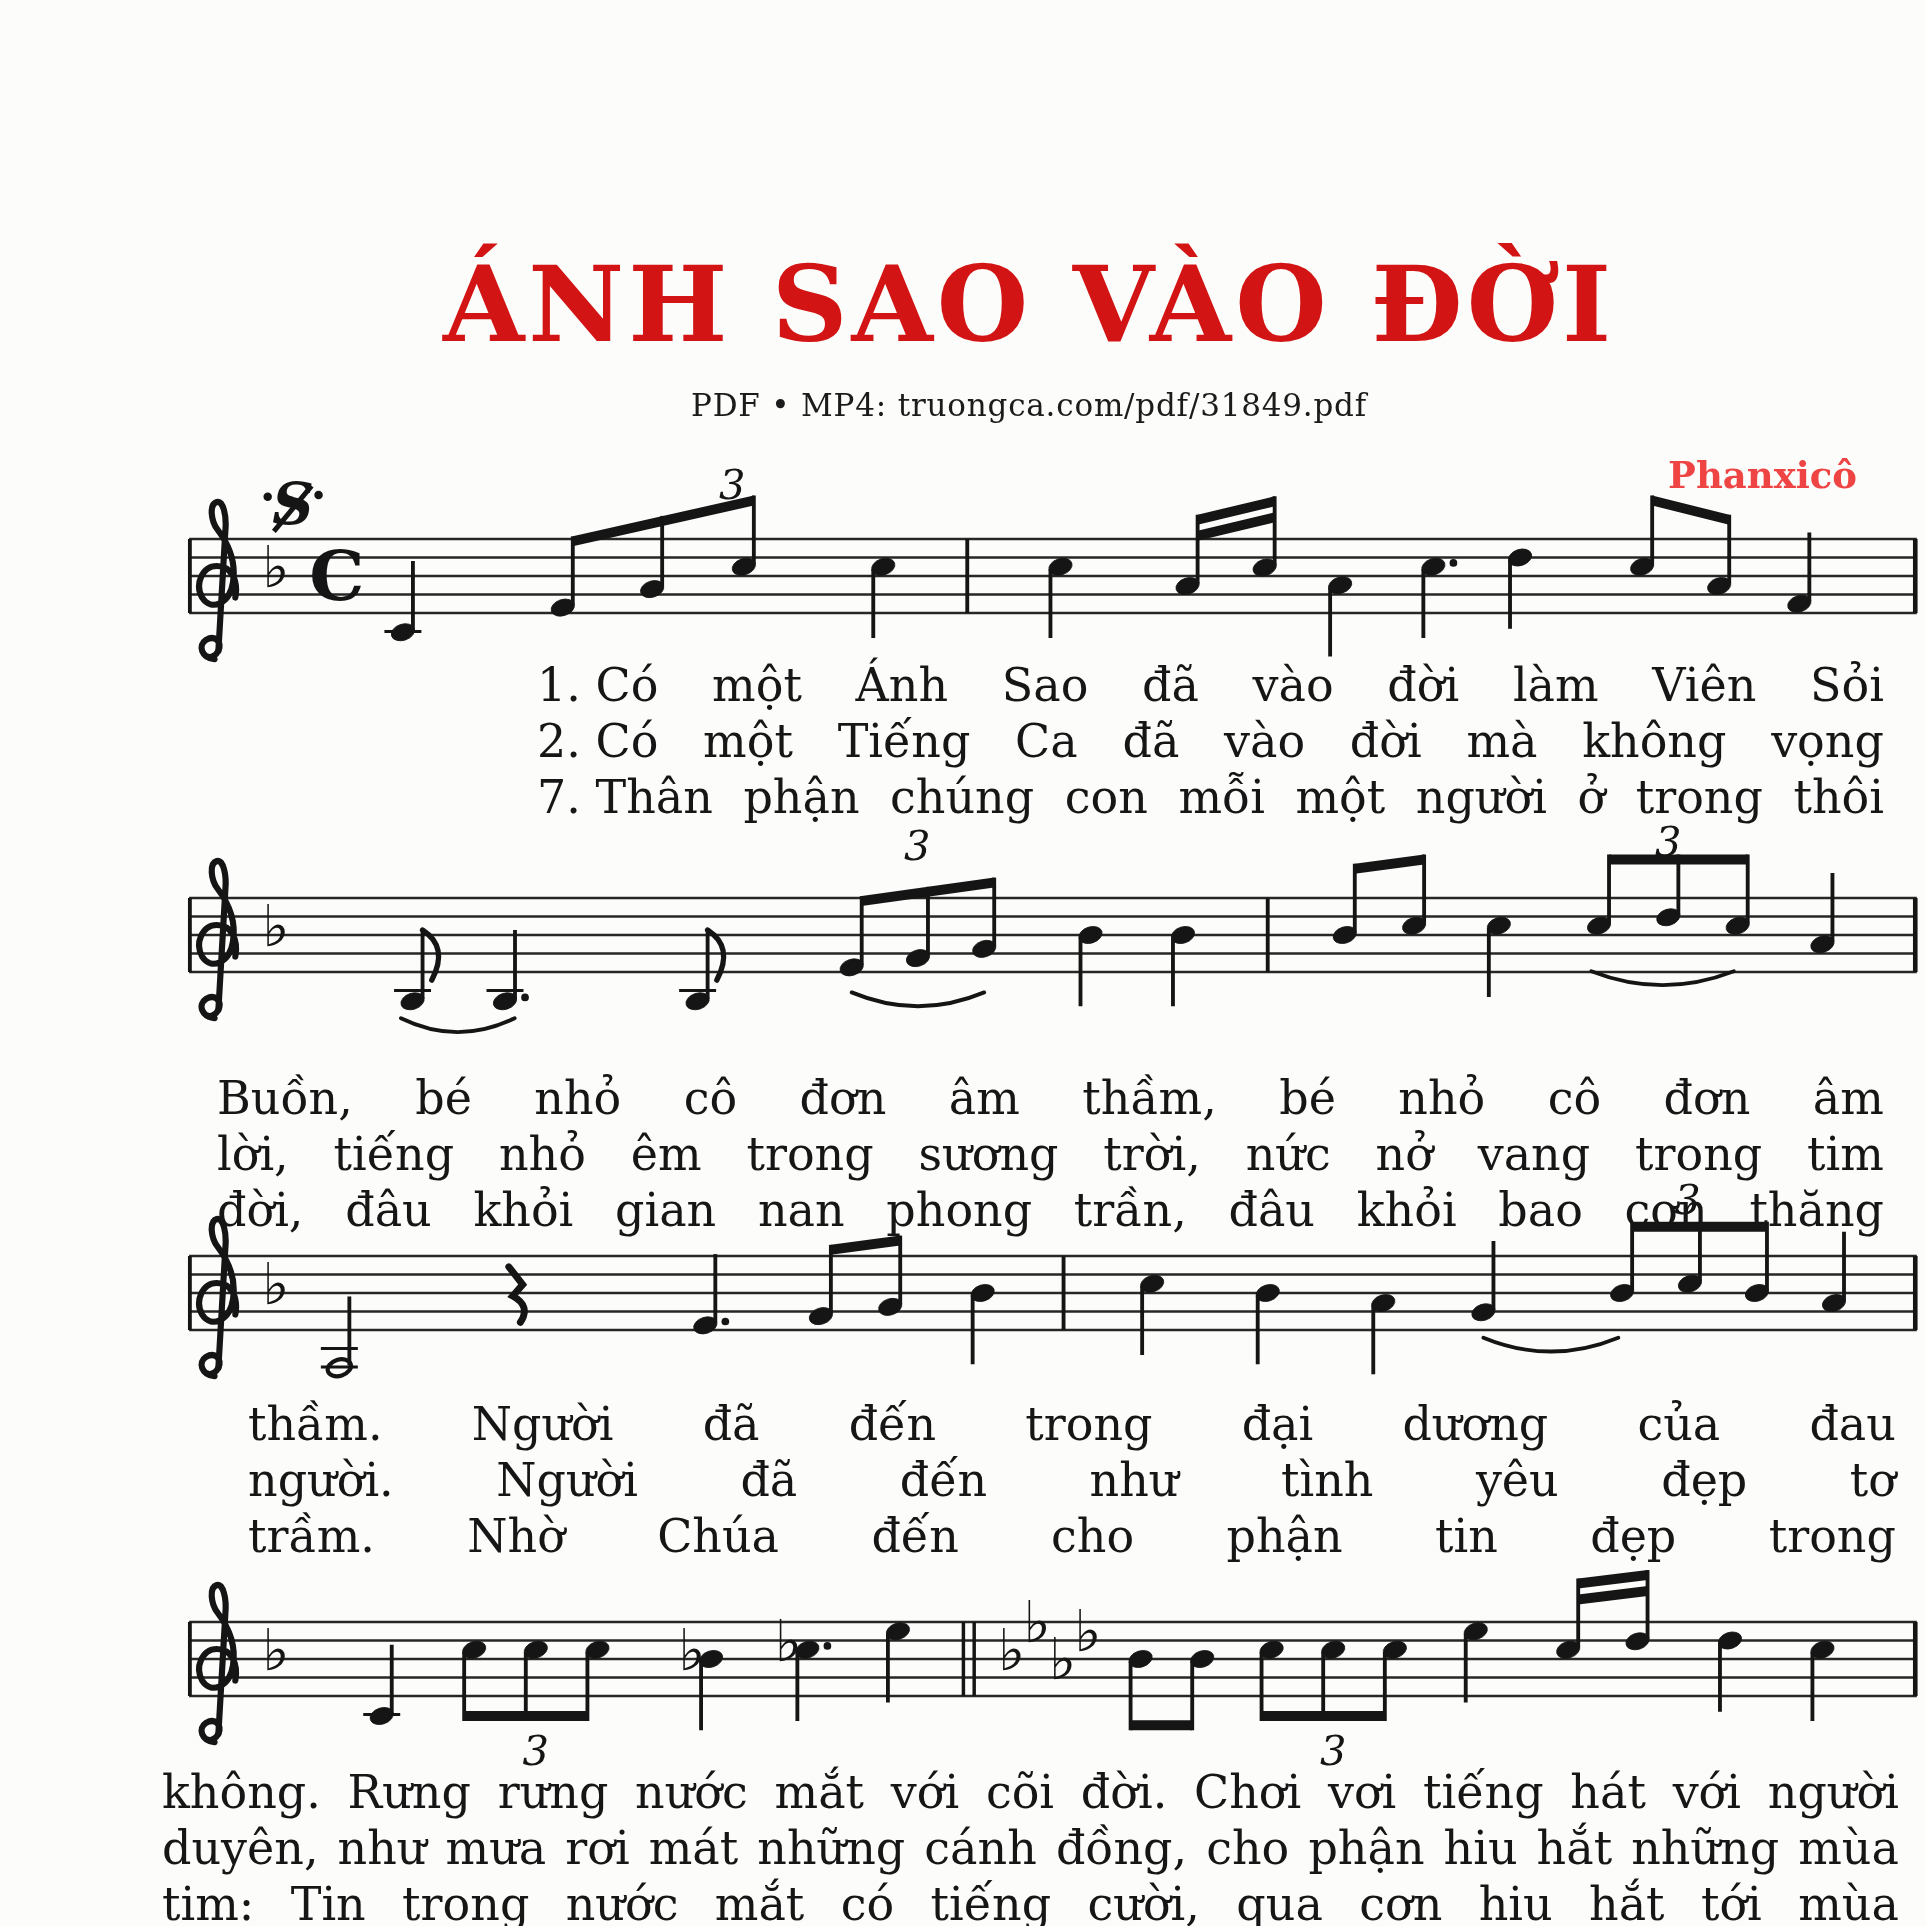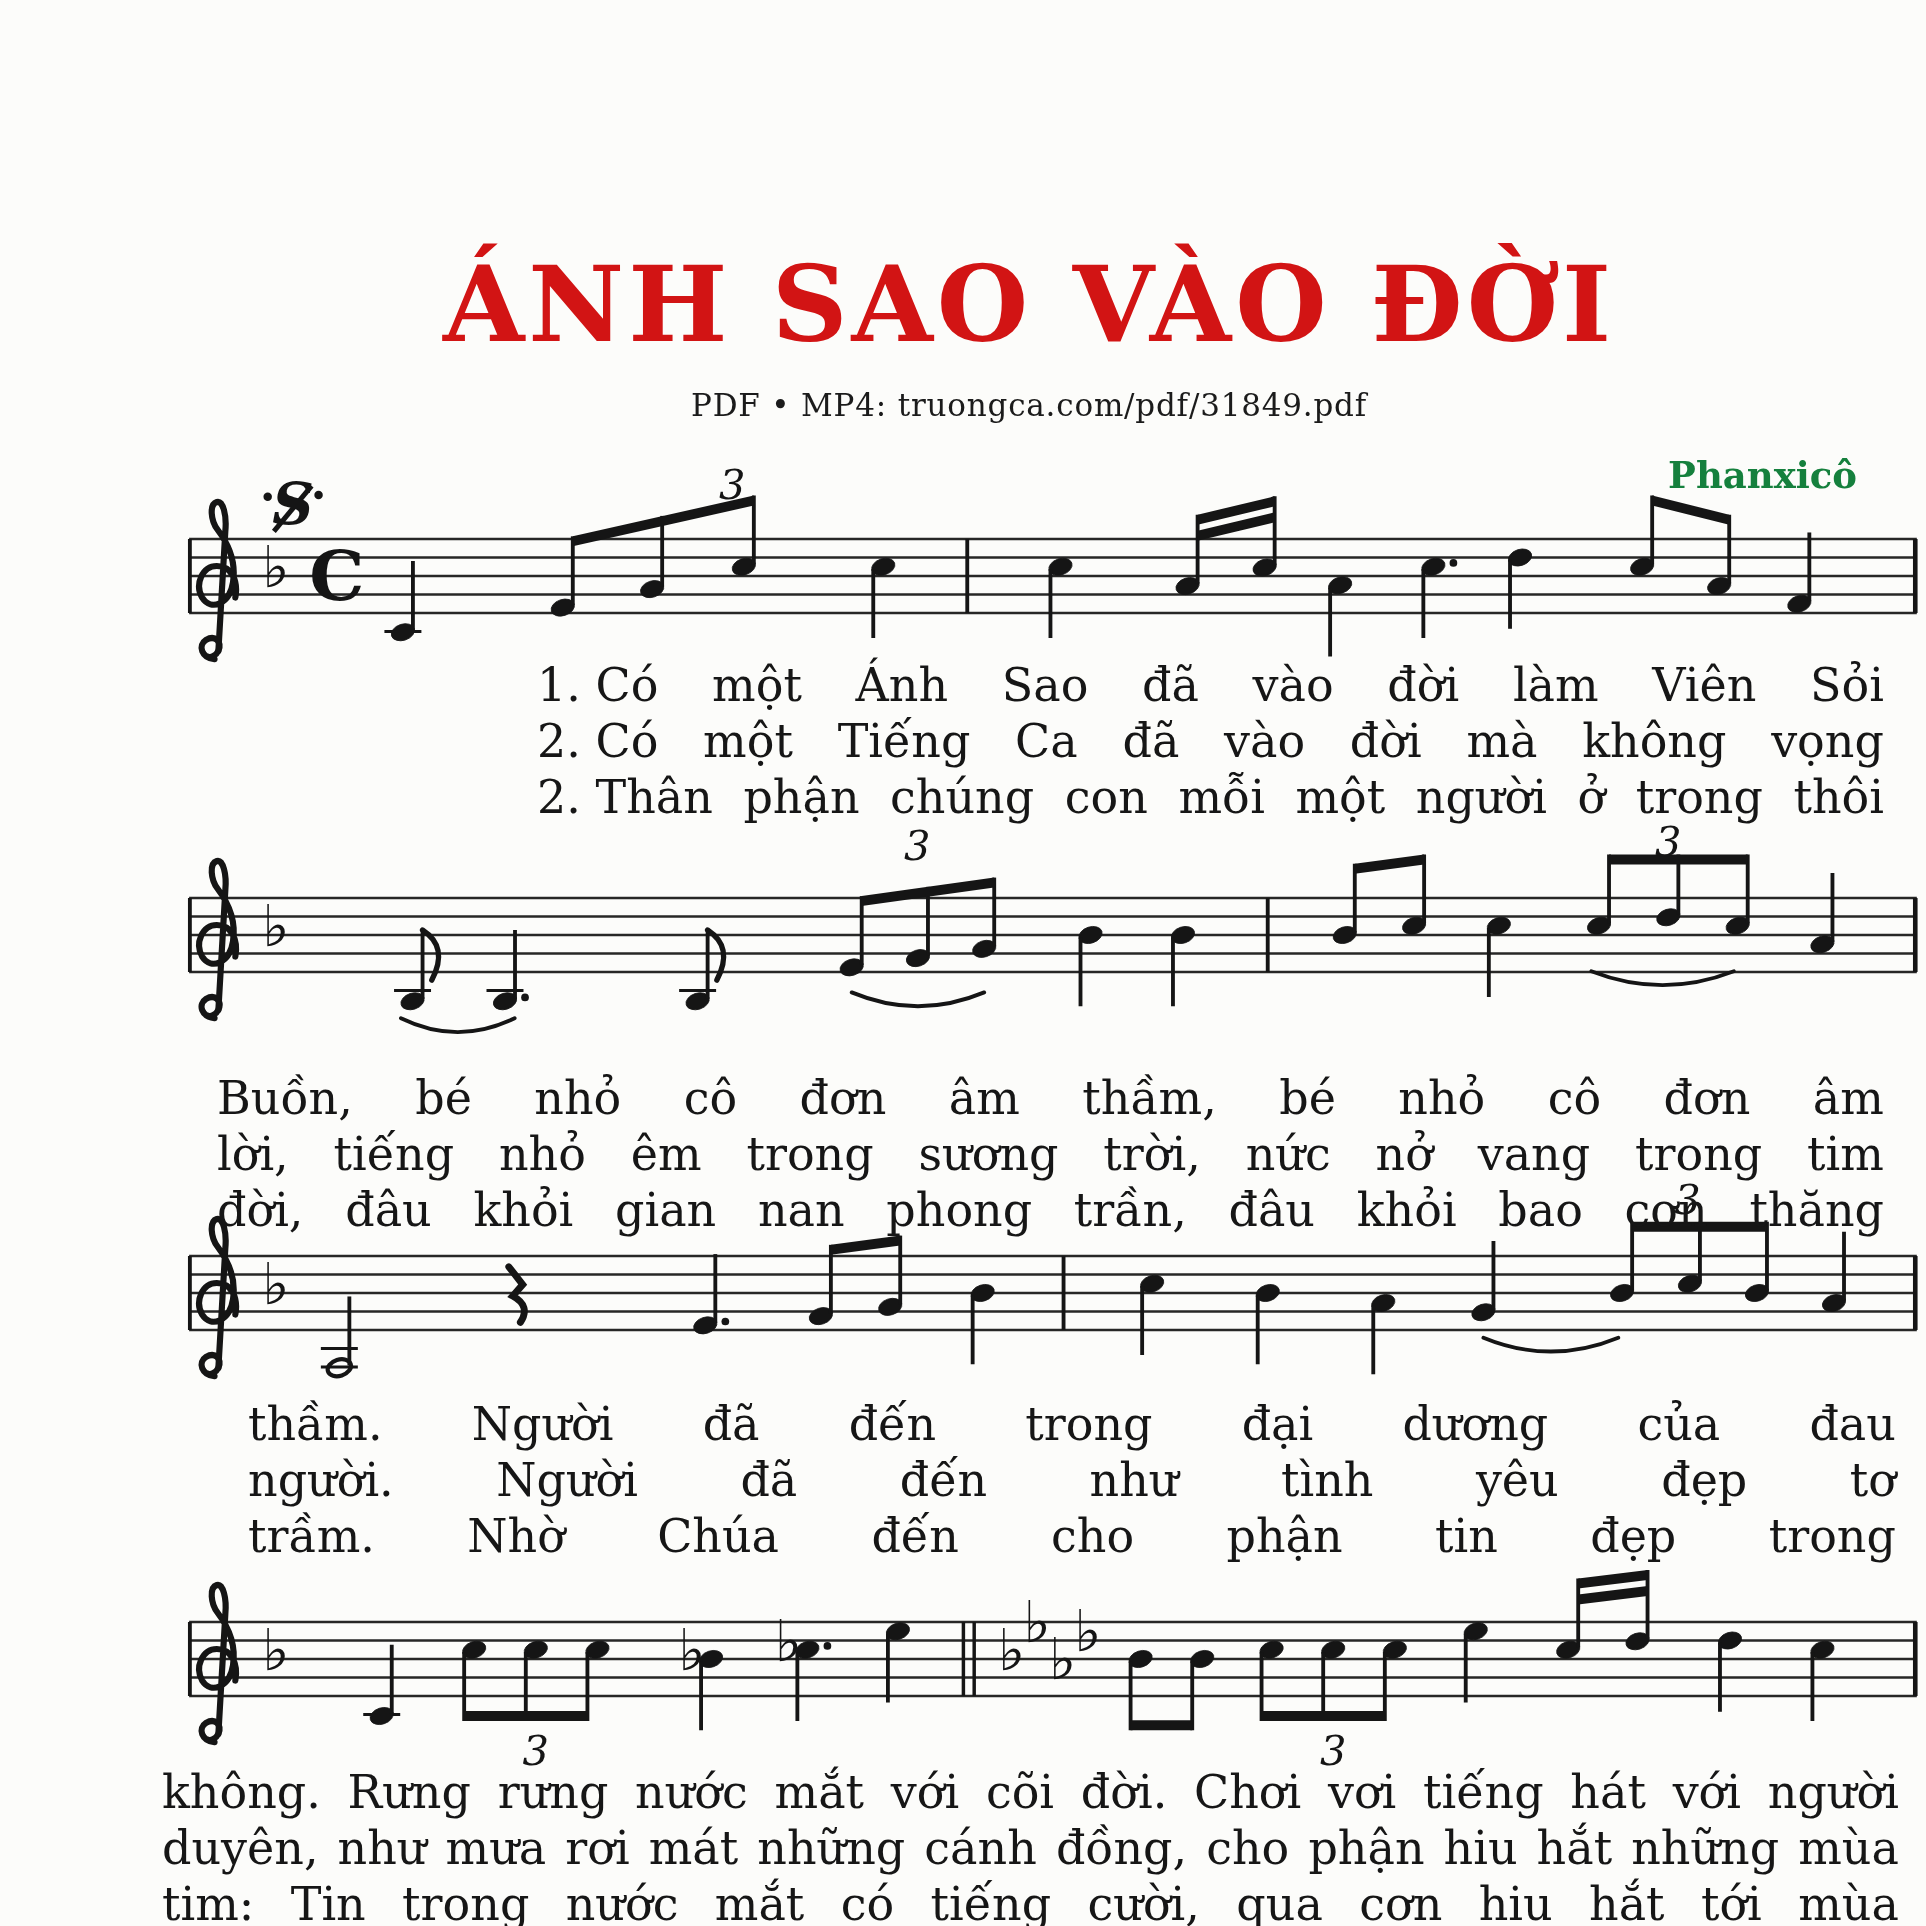--- a/index.html
+++ b/index.html
@@ -3,21 +3,21 @@
 <meta charset="utf-8">
 <style>
   html,body{margin:0;padding:0;}
   body{width:2058px;height:2906px;position:relative;background:#fcfcfa;
        font-family:"DejaVu Serif","Liberation Serif",serif;overflow:hidden;}
   .abs{position:absolute;}
   .title{left:0;top:231px;width:2058px;text-align:center;
          font-size:105px;font-weight:700;letter-spacing:3.9px;line-height:146px;}
   .subtitle{left:0;top:387px;width:2058px;text-align:center;
             font-size:31px;color:#1b1b1b;letter-spacing:0.8px;}
-  .composer{top:453px;right:201px;font-size:37px;font-weight:700;color:#15803d;}
+  .composer{top:453px;right:201px;font-size:37px;font-weight:700;color:#ef4444;}
   .lyrics-block{position:absolute;color:#161616;font-size:46px;}
   .lyric-line{display:flex;justify-content:space-between;align-items:baseline;
               height:56px;line-height:56px;white-space:nowrap;}
   svg{position:absolute;overflow:visible;}
   svg text{font-family:"DejaVu Serif","Liberation Serif",serif;}
   svg text.acc{font-family:"DejaVu Sans","Liberation Sans",sans-serif;}
 </style>
 </head>
 <body>
 
@@ -276,21 +276,21 @@
         <span>Tiếng</span>
         <span>Ca</span>
         <span>đã</span>
         <span>vào</span>
         <span>đời</span>
         <span>mà</span>
         <span>không</span>
         <span>vọng</span>
       </div>
       <div class="lyric-line">
-        <span>2. Thân</span>
+        <span>7. Thân</span>
         <span>phận</span>
         <span>chúng</span>
         <span>con</span>
         <span>mỗi</span>
         <span>một</span>
         <span>người</span>
         <span>ở</span>
         <span>trong</span>
         <span>thôi</span>
       </div>

